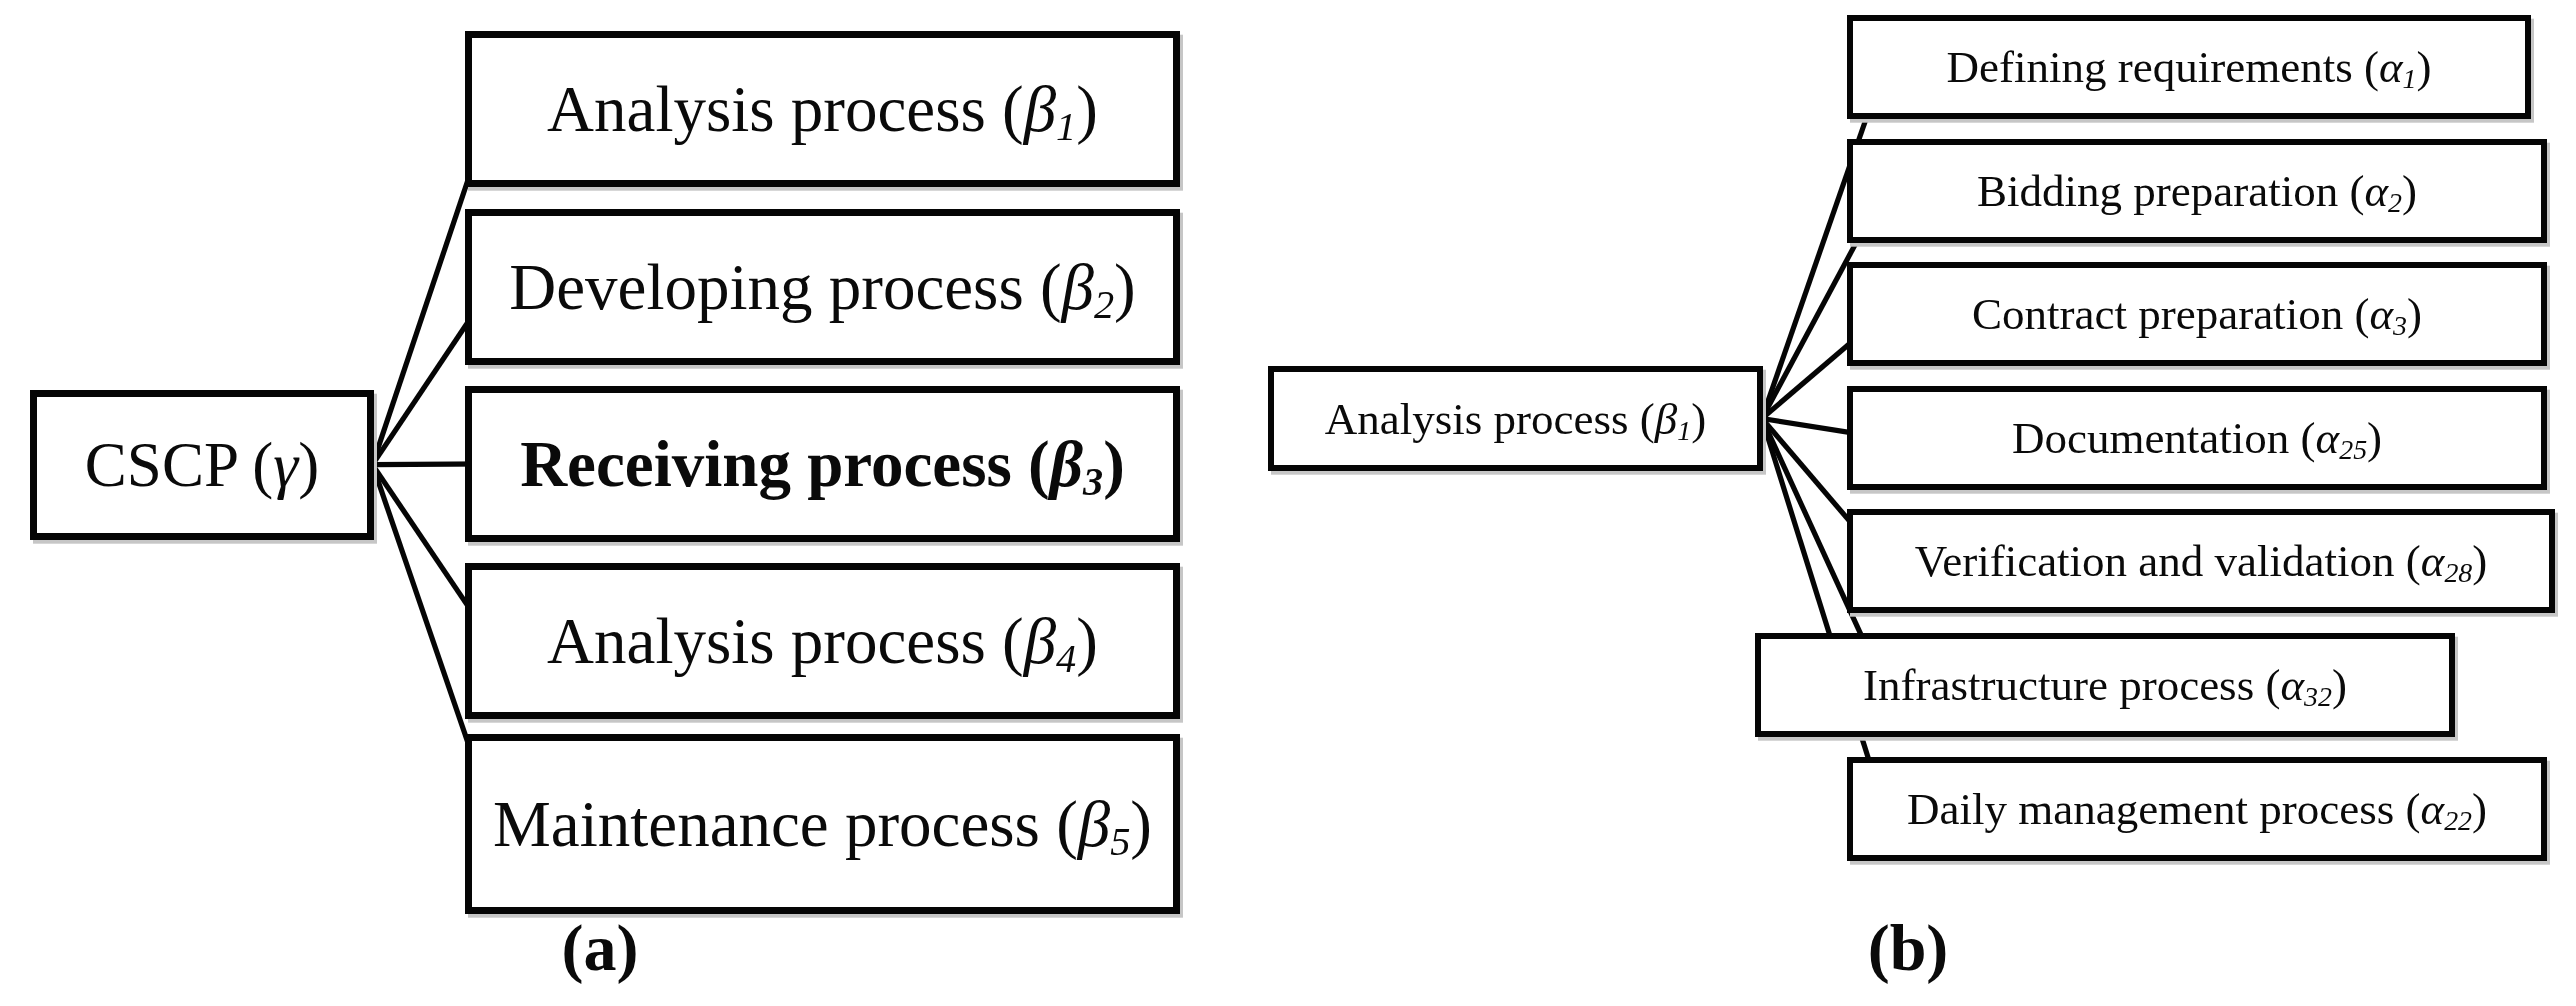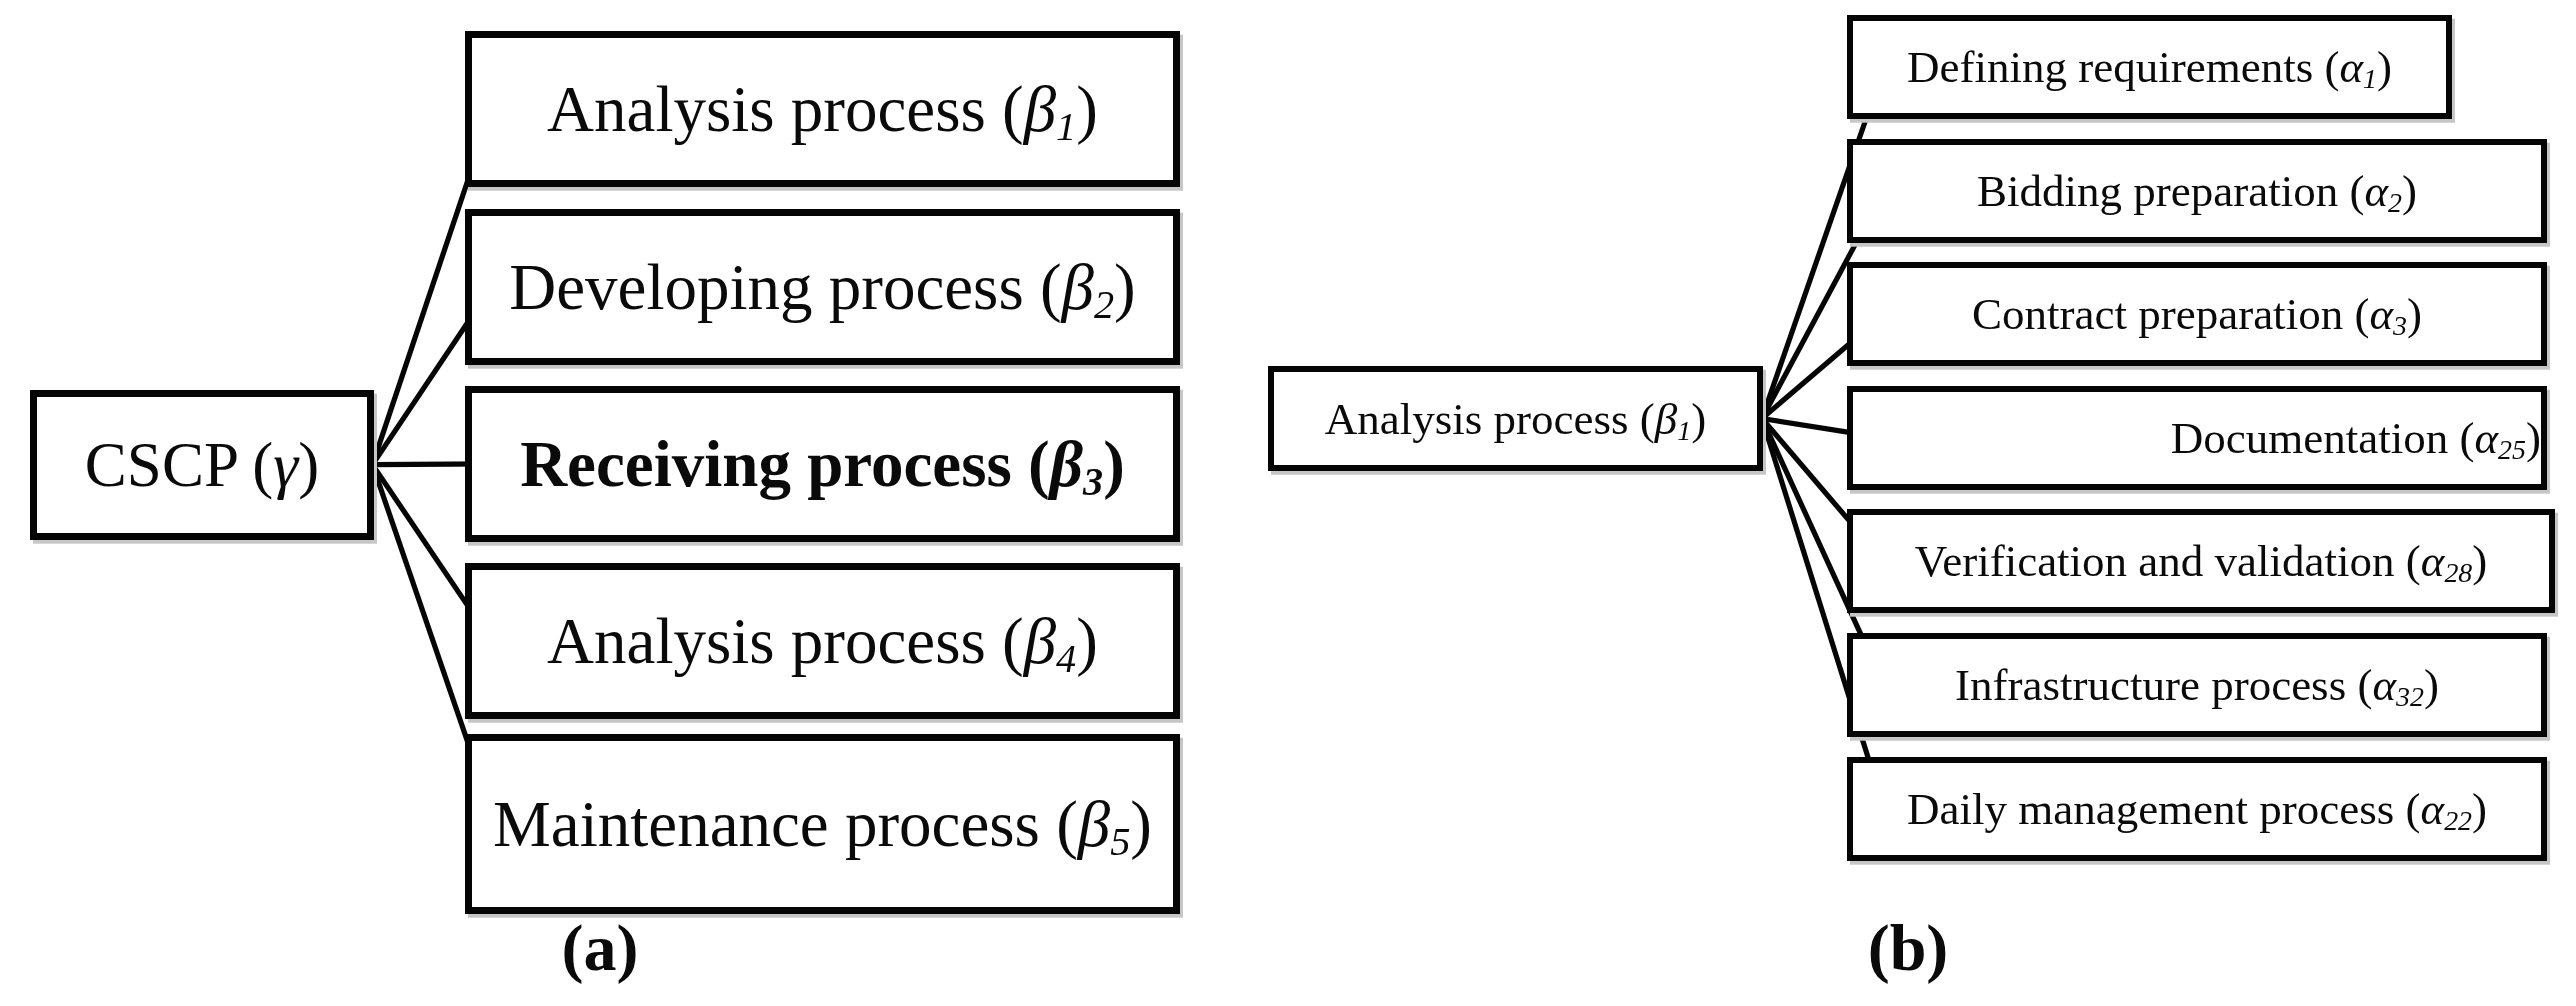--- a/index.html
+++ b/index.html
@@ -95,41 +95,41 @@
 
     <div class="caption" style="left:518px;top:915px;">(a)</div>
   </div>
 
   <div>
 
     <div class="box thin fs-b" style="left:1268px;top:366px;width:495px;height:105px;">
       <span class="lbl"><span>Analysis process (</span><span class="sym"><span>β</span><sub>1</sub></span><span>)</span></span>
     </div>
 
-    <div class="box thin fs-b" style="left:1847px;top:15px;width:605px;height:104px;">
+    <div class="box thin fs-b" style="left:1847px;top:15px;width:684px;height:104px;">
       <span class="lbl"><span>Defining requirements (</span><span class="sym"><span>α</span><sub>1</sub></span><span>)</span></span>
     </div>
 
     <div class="box thin fs-b" style="left:1847px;top:139px;width:700px;height:104px;">
       <span class="lbl"><span>Bidding preparation (</span><span class="sym"><span>α</span><sub>2</sub></span><span>)</span></span>
     </div>
 
     <div class="box thin fs-b" style="left:1847px;top:262px;width:700px;height:104px;">
       <span class="lbl"><span>Contract preparation (</span><span class="sym"><span>α</span><sub>3</sub></span><span>)</span></span>
     </div>
 
-    <div class="box thin fs-b" style="left:1847px;top:386px;width:700px;height:104px;justify-content:flex-end;">
+    <div class="box thin fs-b" style="left:1847px;top:386px;width:700px;height:104px;">
       <span class="lbl"><span>Documentation (</span><span class="sym"><span>α</span><sub>25</sub></span><span>)</span></span>
     </div>
 
     <div class="box thin fs-b" style="left:1847px;top:509px;width:708px;height:104px;">
       <span class="lbl"><span>Verification and validation (</span><span class="sym"><span>α</span><sub>28</sub></span><span>)</span></span>
     </div>
 
-    <div class="box thin fs-b" style="left:1847px;top:633px;width:700px;height:104px;">
+    <div class="box thin fs-b" style="left:1755px;top:633px;width:700px;height:104px;">
       <span class="lbl"><span>Infrastructure process (</span><span class="sym"><span>α</span><sub>32</sub></span><span>)</span></span>
     </div>
 
     <div class="box thin fs-b" style="left:1847px;top:757px;width:700px;height:104px;">
       <span class="lbl"><span>Daily management process (</span><span class="sym"><span>α</span><sub>22</sub></span><span>)</span></span>
     </div>
 
     <div class="caption" style="left:1826px;top:915px;">(b)</div>
   </div>
 

